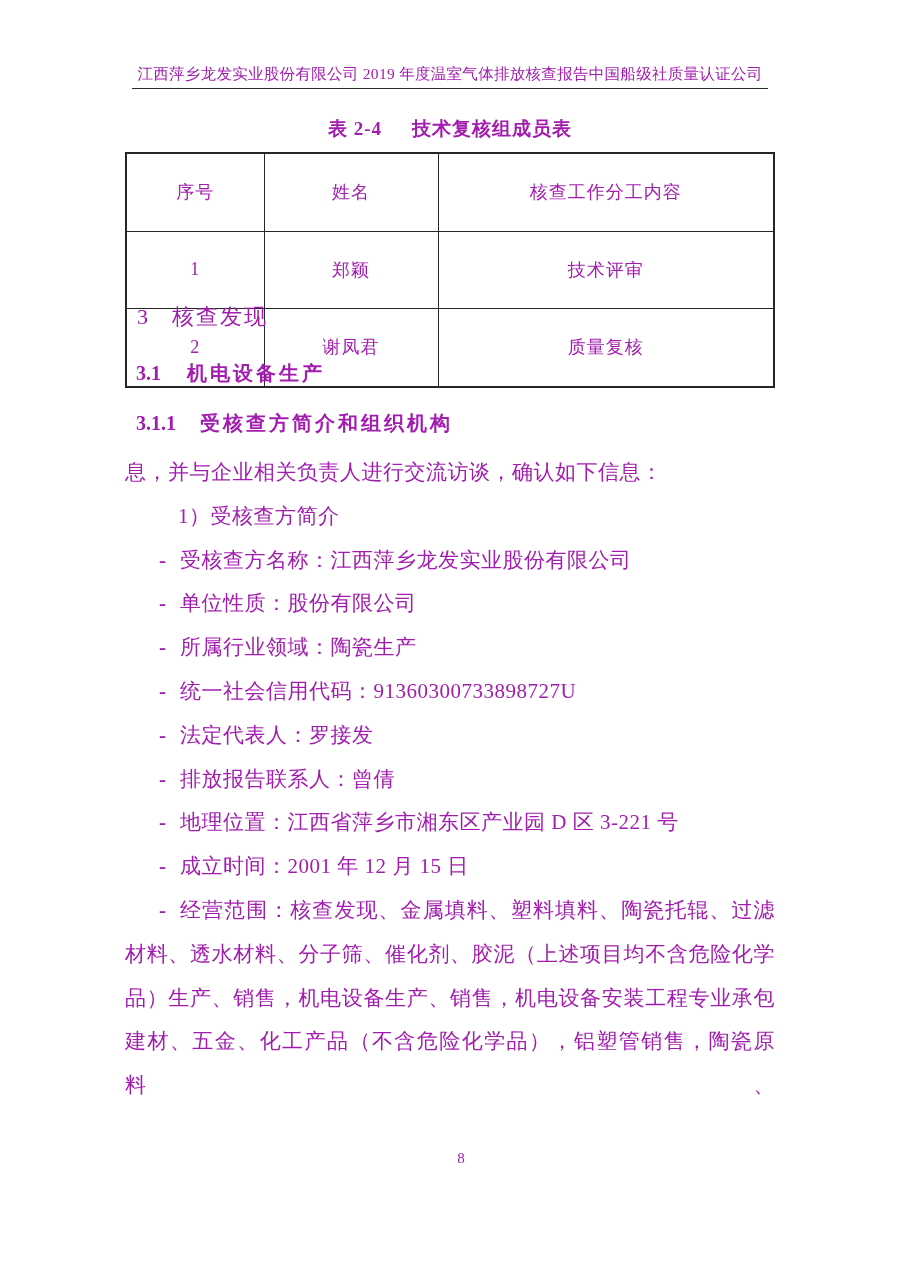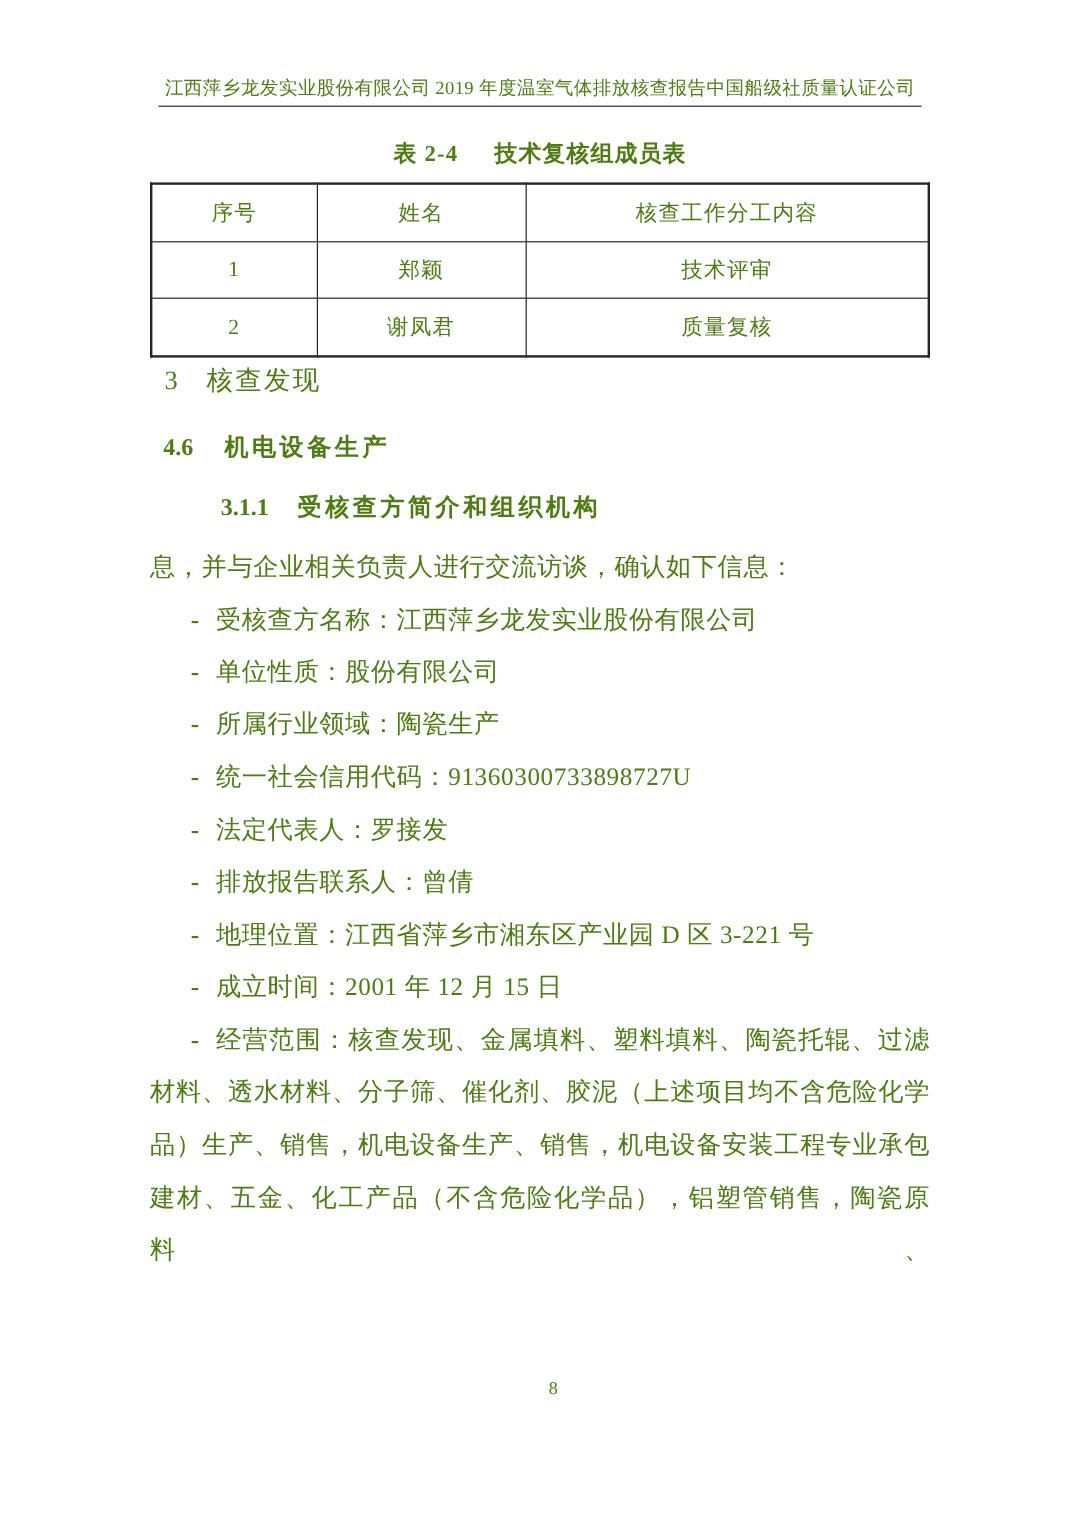--- a/index.html
+++ b/index.html
@@ -1,19 +1,19 @@
 <!DOCTYPE html>
 <html><head>
 <meta charset="utf-8">
 <style>
   html,body { margin:0; padding:0; background:#ffffff; }
   .page {
     position:relative; width:900px; height:1272px; background:#ffffff;
     font-family:"Liberation Serif","DejaVu Serif",serif;
-    color:#4d7c0f; overflow:hidden;
+    color:#a21caf; overflow:hidden;
   }
 
   
   .doc-header {
     position:absolute; top:64px; left:132px; width:636px;
     font-size:15.5px; line-height:19px; text-align:center; white-space:nowrap;
     padding-bottom:5px; border-bottom:1.5px solid #2b2b2b;
     letter-spacing:0.3px;
   }
 
@@ -25,34 +25,34 @@
   }
   .table-caption .cap-label { margin-right:30px; }
 
   
   table.members {
     position:absolute; top:152px; left:125px; width:648px;
     border-collapse:collapse; table-layout:fixed;
     border:2px solid #262626;
   }
   table.members td {
-    border:1.5px solid #262626; height:44.5px; padding:1px;
+    border:1.5px solid #262626; height:44.5px; padding:16px;
     text-align:center; vertical-align:middle;
     font-size:18px; letter-spacing:1px;
   }
 
   
   .h1 { position:absolute; top:305px; left:137px; font-weight:normal; font-size:22px; line-height:24px; }
   .h1 .num { display:inline-block; width:35px; }
   .h1 .ttl { letter-spacing:2px; }
   .h2 { position:absolute; top:362px; left:136px; font-weight:bold; font-size:20px; line-height:23px; }
   .h2 .num { display:inline-block; width:51px; }
   .h2 .ttl { letter-spacing:3px; }
   .h3 { position:absolute; top:412px; left:136px; font-weight:bold; font-size:20px; line-height:23px; }
-  .h3 .num { display:inline-block; width:64px;margin-left:48px; }
+  .h3 .num { display:inline-block; width:64px; }
   .h3 .ttl { letter-spacing:3px; }
 
   
   .body-text {
     position:absolute; top:451px; left:125px; width:650px;
     font-size:21px; letter-spacing:0.5px;
   }
   .line { height:43.8px; line-height:43.8px; white-space:nowrap; }
   .line.indent { padding-left:53px; }
   .line.bullet { position:relative; padding-left:55px; }
@@ -105,28 +105,29 @@
         <td>谢凤君</td>
         <td>质量复核</td>
       </tr>
     </tbody>
   </table>
 
   <div class="h1">
     <span class="num">3</span><span class="ttl">核查发现</span>
   </div>
   <div class="h2">
-    <span class="num">4.6</span><span class="ttl">机电设备生产</span>
+    <span class="num">3.1</span><span class="ttl">机电设备生产</span>
   </div>
   <div class="h3">
     <span class="num">3.1.1</span><span class="ttl">受核查方简介和组织机构</span>
   </div>
 
   <div class="body-text">
     <div class="line">息，并与企业相关负责人进行交流访谈，确认如下信息：</div>
+    <div class="line indent">1）受核查方简介</div>
 
     <div class="line bullet">
       <span class="dash">-</span><span>受核查方名称：江西萍乡龙发实业股份有限公司</span>
     </div>
     <div class="line bullet">
       <span class="dash">-</span><span>单位性质：股份有限公司</span>
     </div>
     <div class="line bullet">
       <span class="dash">-</span><span>所属行业领域：陶瓷生产</span>
     </div>

